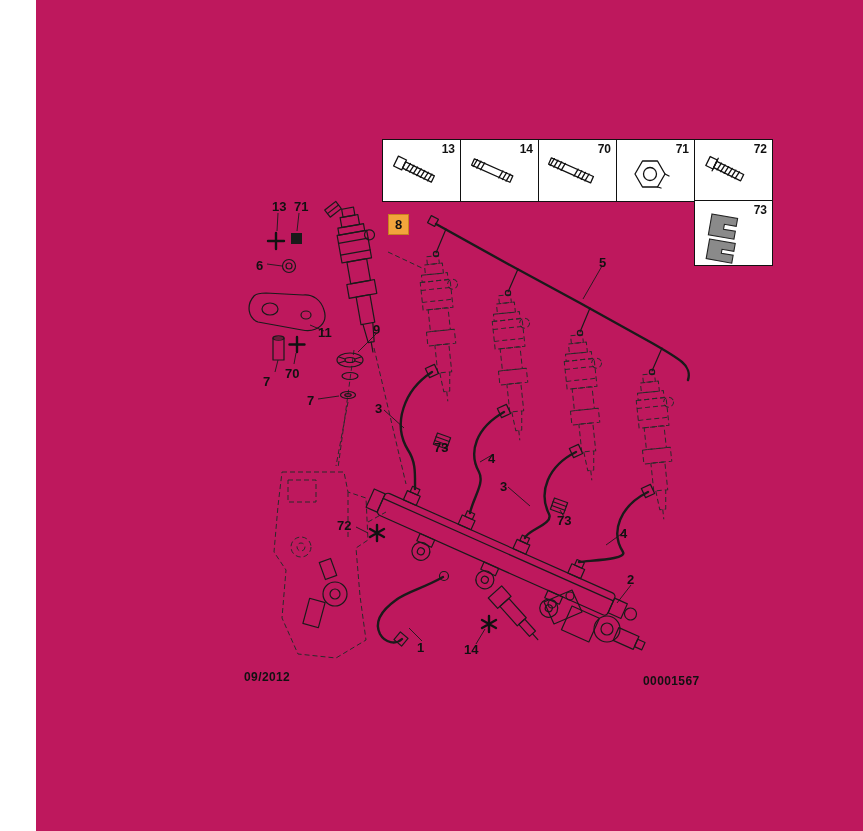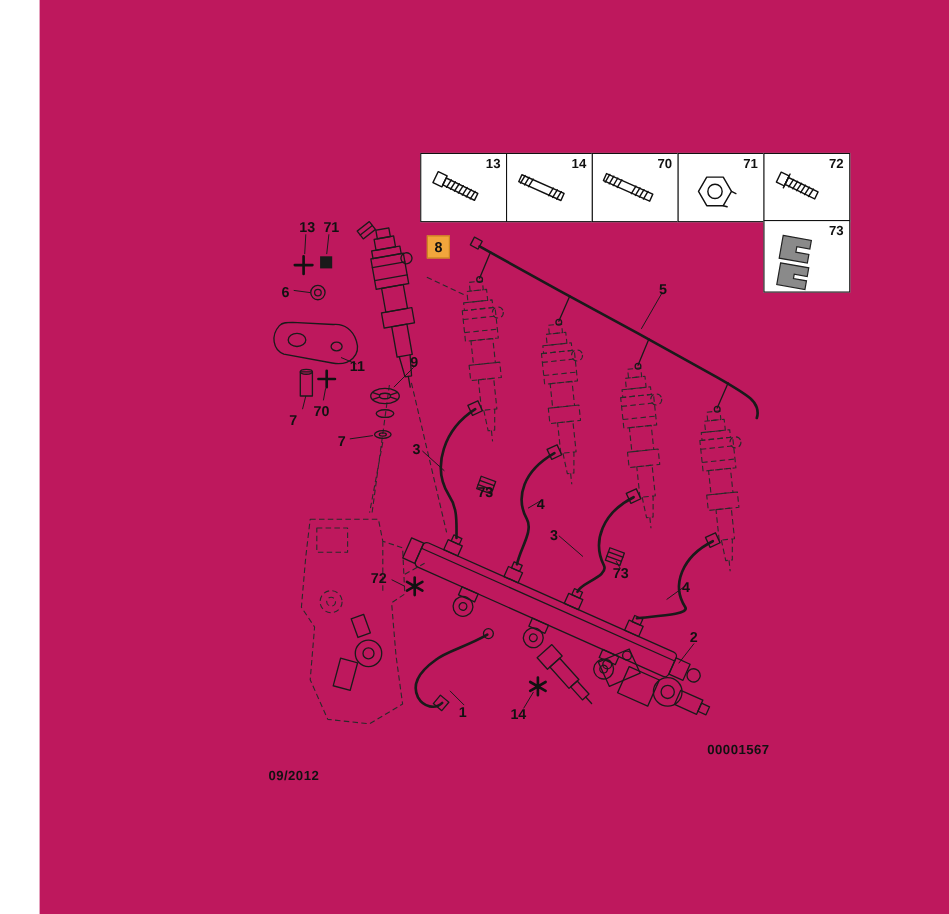--- a/index.html
+++ b/index.html
@@ -21,21 +21,21 @@
 
   .legend-box { position:absolute; width:79px; height:63px; border:1.5px solid #111; background:#fff; cursor:pointer; }
   .legend-box.tall { height:66px; }
   .legend-num { position:absolute; top:2px; right:5px; font-weight:bold; font-size:12px; }
   .legend-icon { position:absolute; left:3px; top:12px; }
   .legend-box.tall .legend-icon { top:8px; }
   .lic { fill:none; stroke:#111; stroke-width:1.3; stroke-linecap:round; stroke-linejoin:round; }
   .licf { fill:#8a8a8a; stroke:#222; stroke-width:1.1; }
 
   .footer { position:absolute; font-weight:bold; font-size:12px; letter-spacing:0.4px; }
-  .footer.left  { left:208px; top:698px; }
+  .footer.left  { left:208px; top:670px; }
   .footer.right { left:607px; top:674px; }
 </style>
 </head>
 <body>
 
 <div class="stage">
 
   <svg class="art" width="863" height="831" viewBox="0 0 863 831">
 
     <defs>

